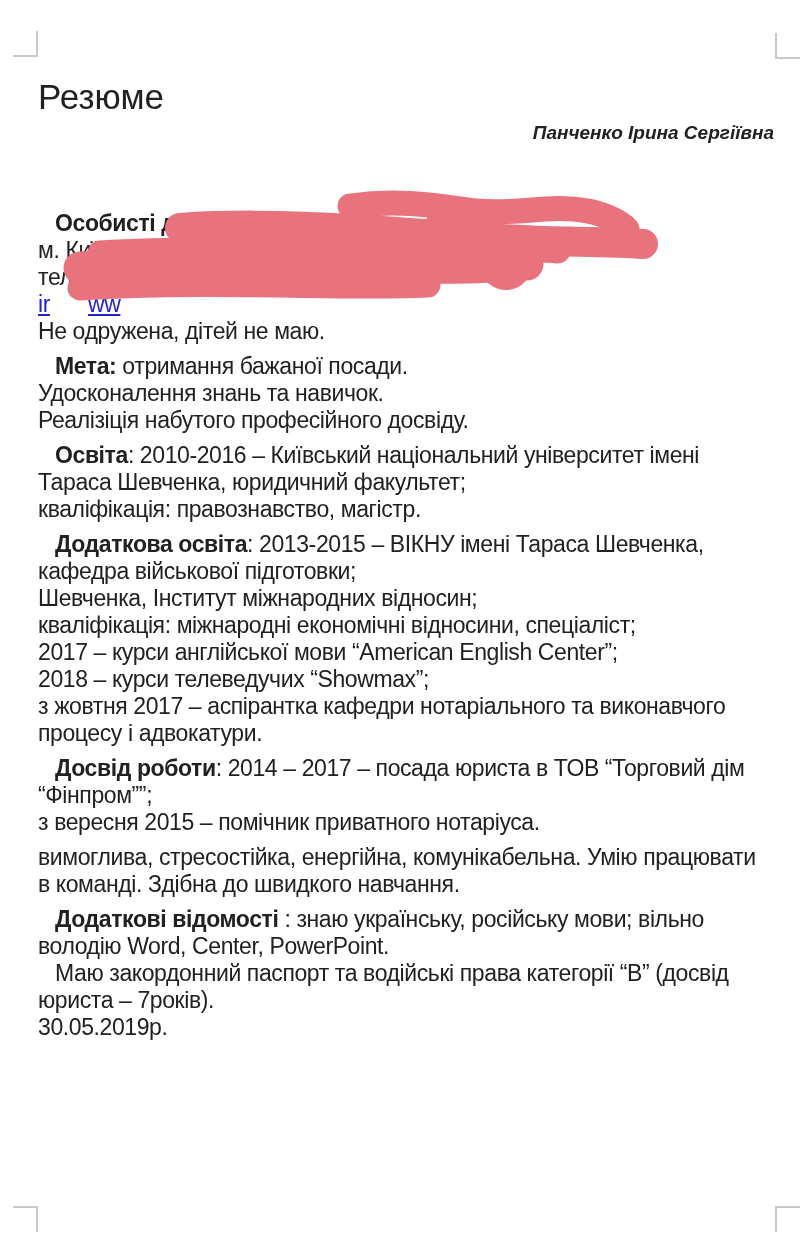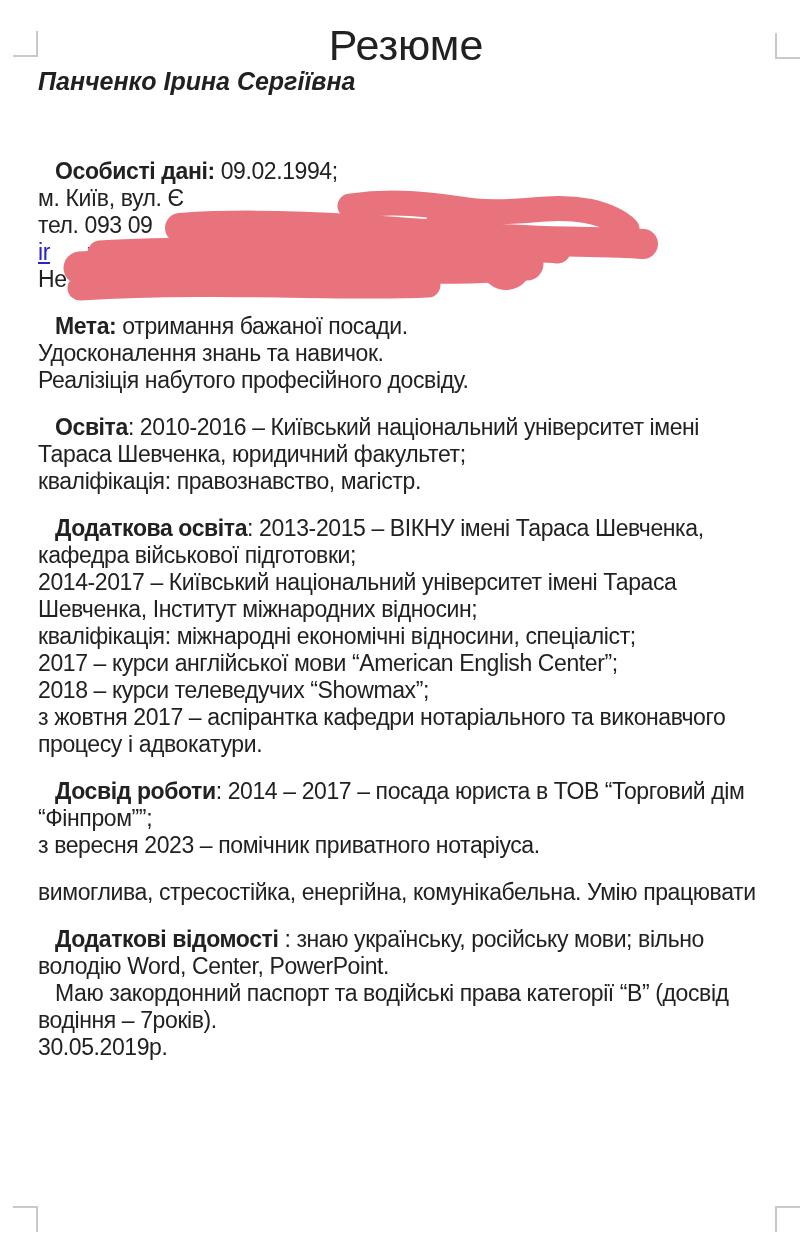--- a/index.html
+++ b/index.html
@@ -9,28 +9,28 @@
     position:relative;
     overflow:hidden;
     font-family:"Liberation Sans", sans-serif;
     color:var(--text, #212121);
   }
   .doc { position:absolute; left:38px; top:0; width:736px; z-index:1; }
   .line { font-size:23px; line-height:27px; white-space:nowrap; letter-spacing:-0.4px; }
   .indent { text-indent:17px; }
   .b { font-weight:bold; }
   .title {
-    text-align:center; font-size:43px; line-height:42px;
-    margin-top:24px; letter-spacing:0;
+    text-align:left; font-size:35px; line-height:42px;
+    margin-top:76px; letter-spacing:0;
   }
   .subtitle {
-    text-align:left; font-size:25px; line-height:30px;
+    text-align:right; font-size:19px; line-height:30px;
     font-weight:bold; font-style:italic; letter-spacing:0;
   }
-  .para { margin-top:20px; }
+  .para { margin-top:8px; }
   .para-first { margin-top:62px; }
   .para-date { margin-top:0; }
   .link { color:var(--link-blue, #2323cb); text-decoration:underline; cursor:pointer;text-align:right; }
   .frag2 { margin-left:38px; }
   .scribble {
     position:absolute; left:0; top:0; z-index:3; pointer-events:none;
   }
   .corner {
     position:absolute; width:23px; height:24px; z-index:2;
     border:0 solid var(--corner-gray, #c9c9c9);
@@ -69,44 +69,44 @@
 
   <div class="para">
     <div class="line indent"><span class="b">Освіта</span><span>: 2010-2016 – Київський національний університет імені</span></div>
     <div class="line">Тараса Шевченка, юридичний факультет;</div>
     <div class="line">кваліфікація: правознавство, магістр.</div>
   </div>
 
   <div class="para">
     <div class="line indent"><span class="b">Додаткова освіта</span><span>: 2013-2015 – ВІКНУ імені Тараса Шевченка,</span></div>
     <div class="line">кафедра військової підготовки;</div>
-    <div class="line">2014-2017 – Київський національний університет імені Тараса</div>
     <div class="line">Шевченка, Інститут міжнародних відносин;</div>
     <div class="line">кваліфікація: міжнародні економічні відносини, спеціаліст;</div>
     <div class="line">2017 – курси англійської мови “American English Center”;</div>
     <div class="line">2018 – курси телеведучих “Showmax”;</div>
     <div class="line">з жовтня 2017 – аспірантка кафедри нотаріального та виконавчого</div>
     <div class="line">процесу і адвокатури.</div>
   </div>
 
   <div class="para">
     <div class="line indent"><span class="b">Досвід роботи</span><span>: 2014 – 2017 – посада юриста в ТОВ “Торговий дім</span></div>
     <div class="line">“Фінпром””;</div>
-    <div class="line">з вересня 2023 – помічник приватного нотаріуса.</div>
+    <div class="line">з вересня 2015 – помічник приватного нотаріуса.</div>
   </div>
 
   <div class="para">
     <div class="line">вимоглива, стресостійка, енергійна, комунікабельна. Умію працювати</div>
+    <div class="line">в команді. Здібна до швидкого навчання.</div>
   </div>
 
   <div class="para">
     <div class="line indent"><span class="b">Додаткові відомості</span><span> : знаю українську, російську мови; вільно</span></div>
     <div class="line">володію Word, Center, PowerPoint.</div>
     <div class="line indent">Маю закордонний паспорт та водійські права категорії “В” (досвід</div>
-    <div class="line">водіння – 7років).</div>
+    <div class="line">юриста – 7років).</div>
   </div>
 
   <div class="para para-date line">30.05.2019р.</div>
 
 </div>
 
 <svg class="scribble" width="810" height="1251" viewBox="0 0 810 1251">
   <g fill="none" stroke="var(--redaction-pink, #e8737c)" stroke-linecap="round" stroke-linejoin="round">
     <path d="M350,206 C405,198 448,208 476,211 C520,215 548,204 588,211 C606,215 620,222 627,229" stroke-width="25"></path>
     <path d="M180,228 C300,219 440,238 545,241 C585,242 620,242 643,244" stroke-width="30"></path>

